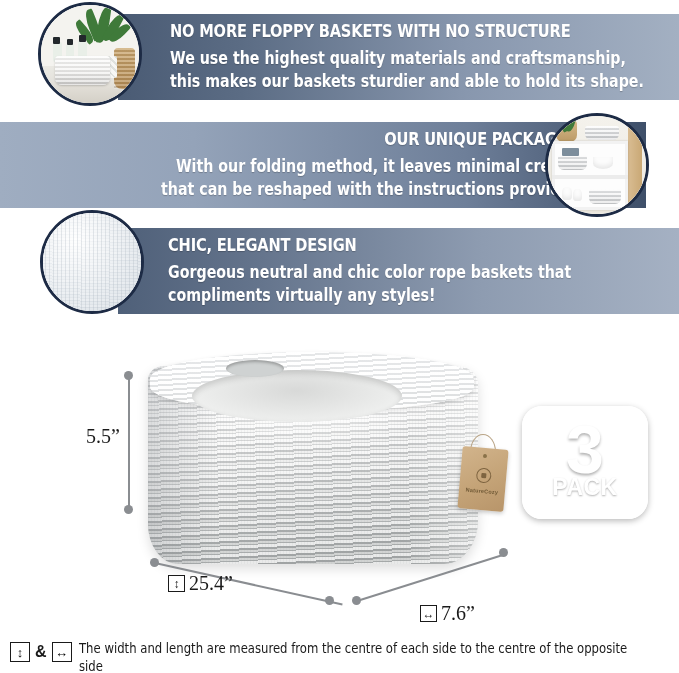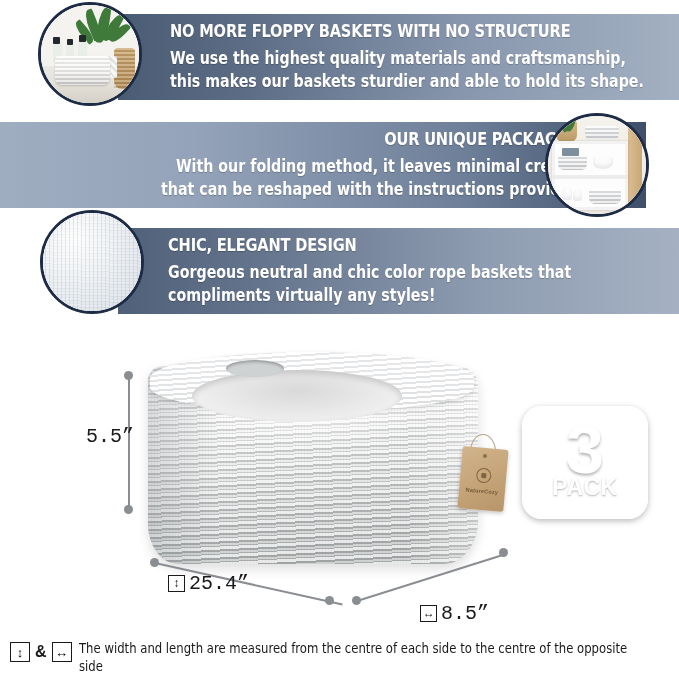--- a/index.html
+++ b/index.html
@@ -229,21 +229,21 @@
   
   .dot { position: absolute; width: 9px; height: 9px; border-radius: 50%; background: #8a8d91; }
   .dline { position: absolute; background: #8a8d91; }
 
   .dim-v-line { left: 128px; top: 47px; width: 1.6px; height: 132px; }
   .dim-v-dot-top { left: 124px; top: 41px; }
   .dim-v-dot-bot { left: 124px; top: 175px; }
 
   .dim-label {
     position: absolute;
-    font-family: Liberation Mono, monospace;
+    font-family: Liberation Serif, serif;
     font-size: 20px;
     color: #1a1a1a;
     white-space: nowrap;
     display: flex;
     align-items: center;
     gap: 4px;
   }
   .dim-h-label { left: 86px; top: 95px; }
 
   .box-icon {
@@ -401,21 +401,21 @@
   <div class="dim-label dim-len-label">
     <span class="box-icon">↕</span>
     <span>25.4”</span>
   </div>
 
   <div class="diag-line dim-wid-line"></div>
   <div class="dot dim-wid-dot-a"></div>
   <div class="dot dim-wid-dot-b"></div>
   <div class="dim-label dim-wid-label">
     <span class="box-icon">↔</span>
-    <span>8.5”</span>
+    <span>7.6”</span>
   </div>
 </div>
 
 <div class="pack-badge">
   <div class="pack-number">3</div>
   <div class="pack-word">PACK</div>
 </div>
 
 <div class="footnote">
   <div class="fn-icons">

